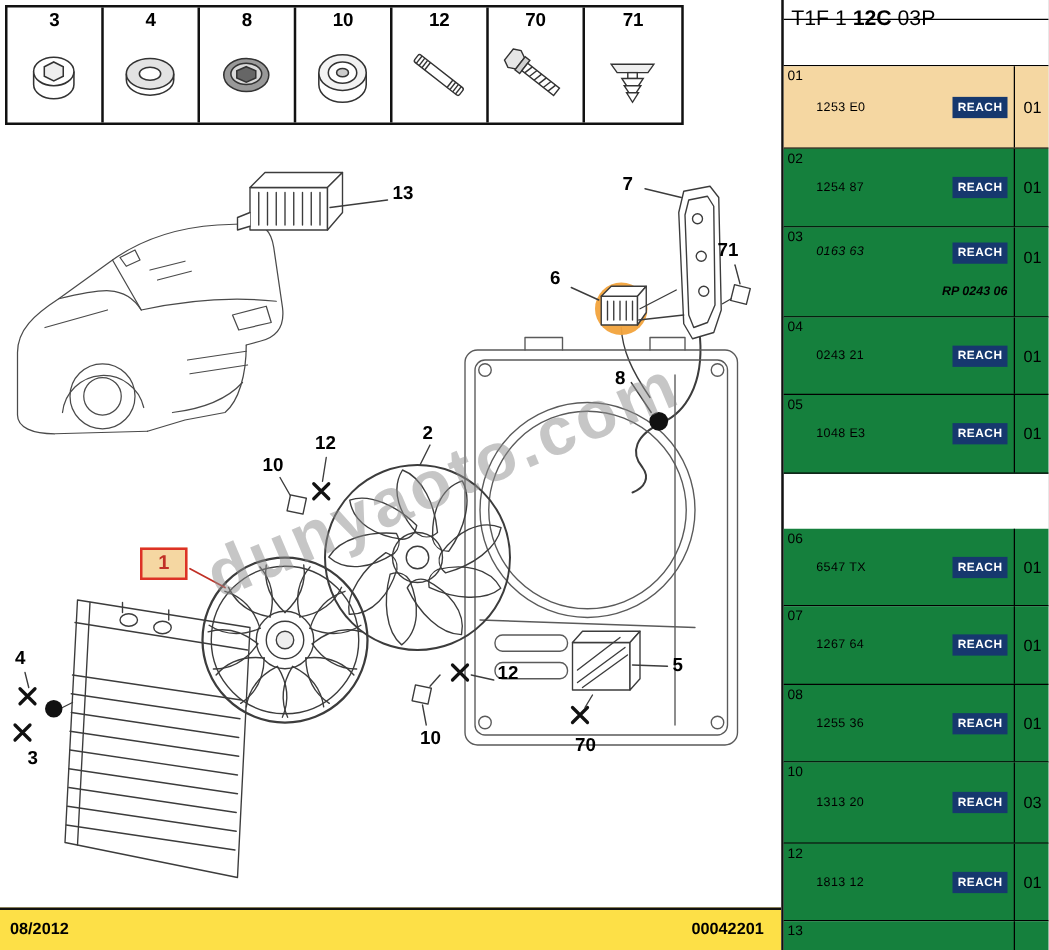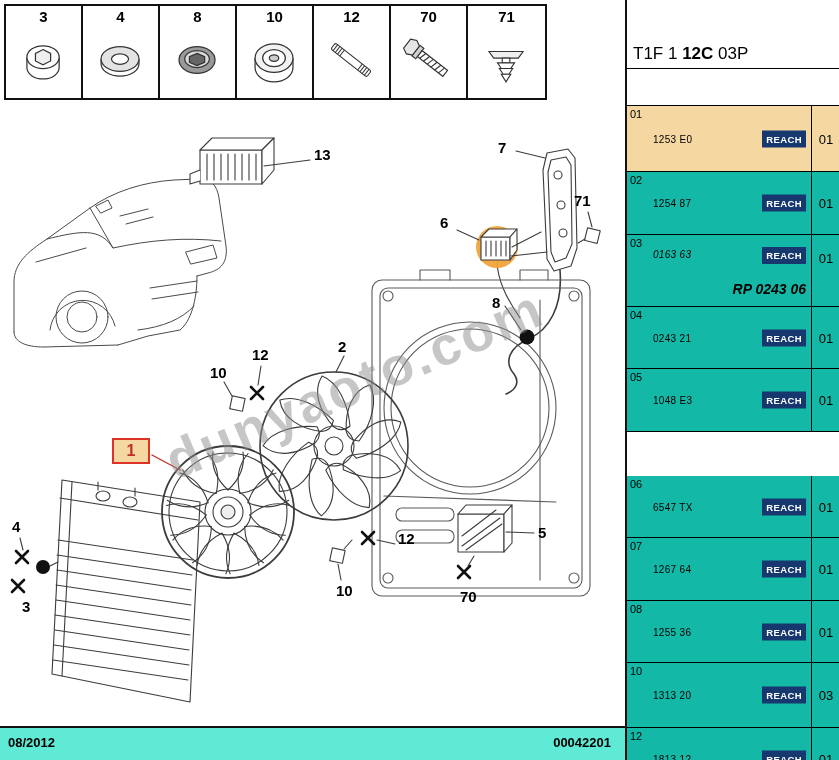--- a/index.html
+++ b/index.html
@@ -14,40 +14,40 @@
   .fcell:last-child { border-right: none; }
   .fnum { font-weight: bold; font-size: 15px; height: 19px; }
   .ficon { width: 73px; height: 66px; }
   
   .line-art { position: absolute; left: 0; top: 0; width: 625px; height: 760px; z-index: 1; }
   .watermark { position: absolute; left: 168px; top: 432px; transform: rotate(-23deg); transform-origin: 0 50%;
     font-size: 54px; font-weight: bold; letter-spacing: 3px; color: #8f8f8f; opacity: .5; z-index: 5; white-space: nowrap; }
   .callout { position: absolute; font-weight: bold; font-size: 15px; z-index: 6; }
   .callout-box { position: absolute; width: 38px; height: 26px; border: 2px solid #dd3226; background: #f5d7a2;
     color: #c03026; display: flex; align-items: center; justify-content: center; font-weight: bold; font-size: 16px; z-index: 6; }
-  .footer { position: absolute; left: 0; top: 726px; width: 625px; height: 34px; border-top: 2px solid #111; background:#5eead4; z-index: 6; }
+  .footer { position: absolute; left: 0; top: 726px; width: 625px; height: 34px; border-top: 2px solid #111; background:#fde047; z-index: 6; }
   .footer .date { position: absolute; left: 8px; top: 7px; font-weight: bold; font-size: 13px; }
   .footer .doc { position: absolute; right: 14px; top: 7px; font-weight: bold; font-size: 13px; }
   
   .panel { position: absolute; left: 625px; top: 0; width: 214px; height: 760px; border-left: 2px solid #111; background: #fff; z-index: 7; }
-  .ptitle { height: 30px; border-bottom: 1px solid #000; font-size: 17px; padding: 5px 0 0 6px; margin-top: 39px; }
+  .ptitle { height: 16px; border-bottom: 1px solid #000; font-size: 17px; padding: 5px 0 0 6px; }
   .ptitle .b { font-weight: bold; }
   .pgap { height: 37px; border-bottom: 1px solid #000; }
-  .prow { position: relative; border-bottom: 1px solid #000; background: #14b8a6; }
+  .prow { position: relative; border-bottom: 1px solid #000; background: #15803d; }
   .prow.hl { background: #f5d7a2; }
   .idx { position: absolute; top: 2px; left: 3px; font-size: 11px; }
   .part { position: absolute; left: 26px; top: 50%; transform: translateY(-50%); font-size: 10px; letter-spacing: .3px; }
   .reach { position: absolute; right: 33px; top: 50%; transform: translateY(-50%); background: #16386e; color: #fff;
     font-weight: bold; font-size: 9.5px; padding: 3px 4px; letter-spacing: .4px; cursor: pointer; }
   .vline { position: absolute; right: 27px; top: 0; bottom: 0; width: 0; border-left: 1px solid #000; }
   .qty { position: absolute; right: 0; top: 50%; transform: translateY(-50%); width: 26px; text-align: center; font-size: 13px; }
   .r3 .part { top: 14px; transform: none; font-style: italic; }
   .r3 .reach { top: 12px; transform: none; }
   .r3 .qty { top: 16px; transform: none; }
-  .sub { position: absolute; right: 33px; top: 46px; font-style: italic; font-weight: bold; font-size: 14px; }
+  .sub { position: absolute; right: 33px; top: 46px; font-style: italic; font-weight: bold; font-size: 10px; }
   .r13 .part { top: 36px; transform: none; }
   .r13 .reach { top: 44px; transform: none; }
 </style>
 </head>
 <body>
 
 <div class="stage">
 
   <svg class="line-art" viewBox="0 0 625 760" xmlns="http://www.w3.org/2000/svg">
     <g stroke="#3c3c3c" stroke-width="1.1" fill="none" stroke-linecap="round" stroke-linejoin="round">

